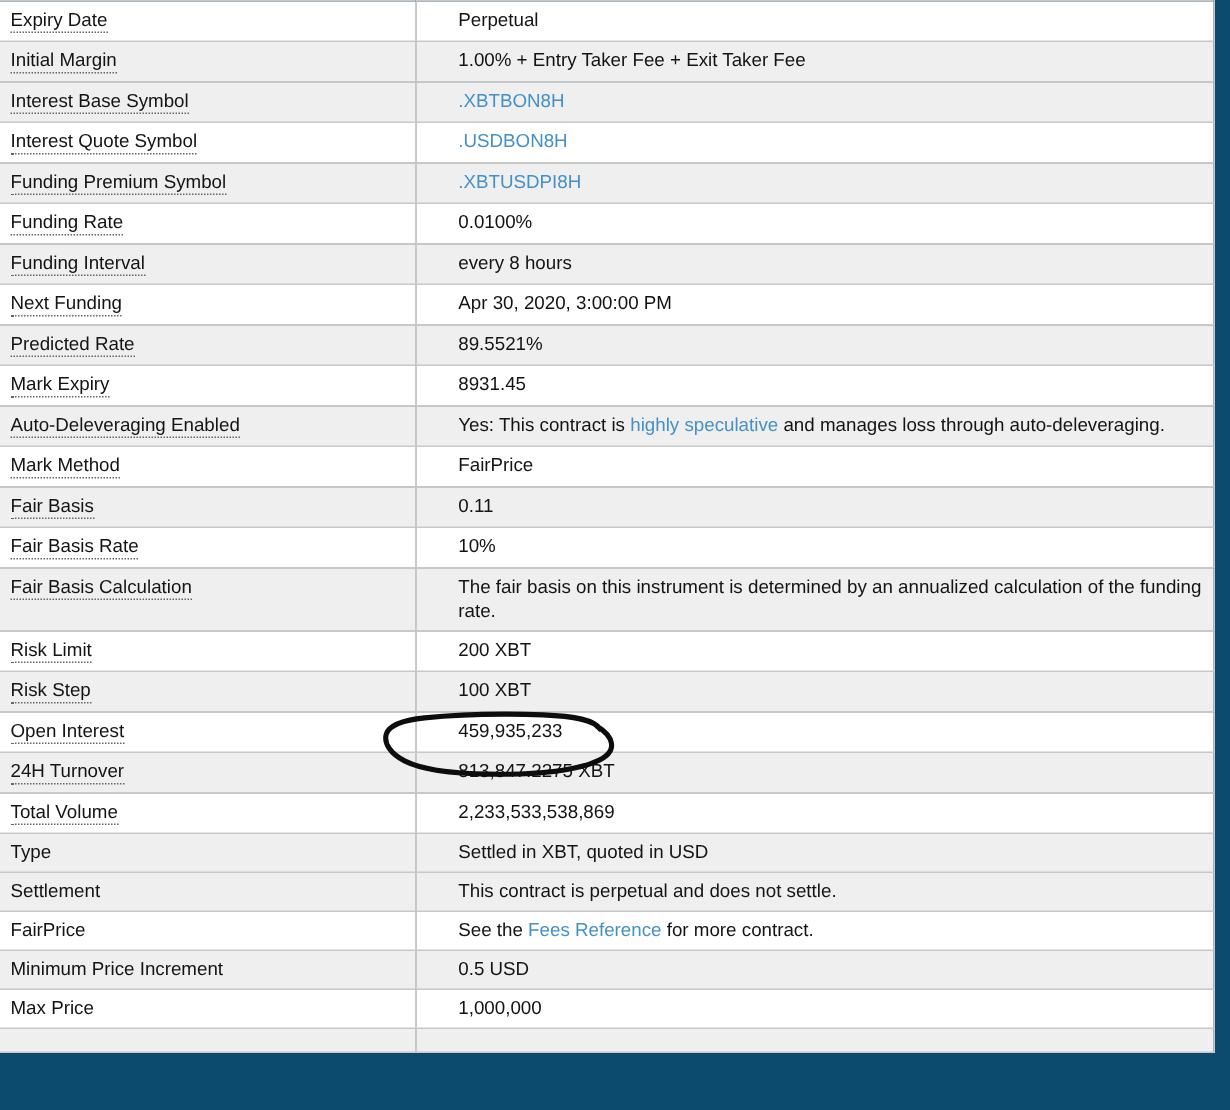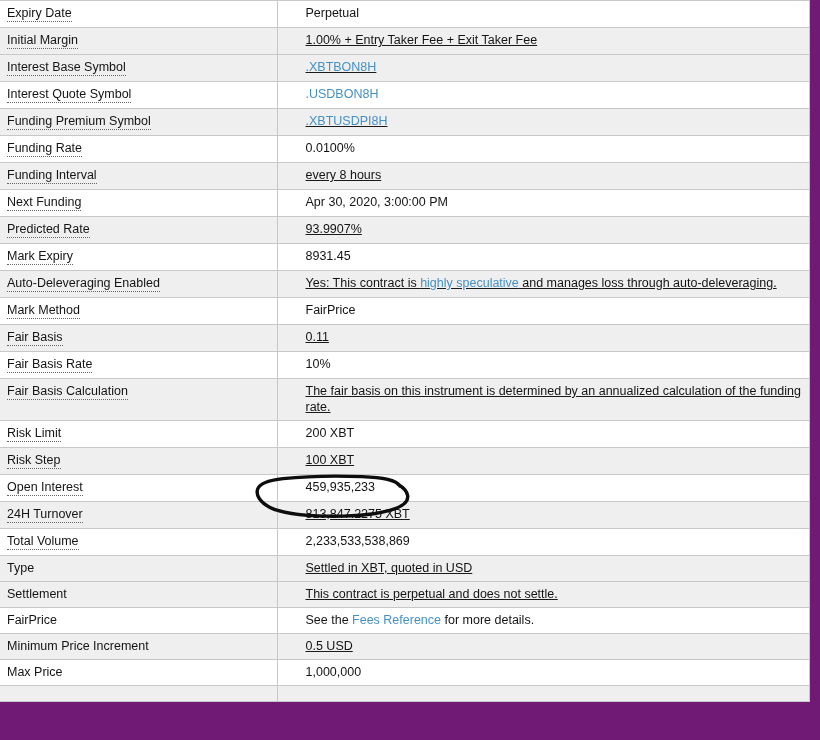--- a/index.html
+++ b/index.html
@@ -14,39 +14,38 @@
     overflow: hidden;
     font-family: "Liberation Sans", sans-serif;
     color: #1a1a1a;
     -webkit-font-smoothing: antialiased;
   }
 
   #page {
     position: relative;
     width: 820px;
     height: 740px;
-    background: #701a75;
+    background: #0c4a6e;
   }
 
   table.spec {
     border-collapse: collapse;
     width: 809px;
     table-layout: fixed;
     border-top: 1px solid #c8c8c8;
   }
 
   table.spec col.c-label { width: 277px; }
   table.spec col.c-value { width: 532px; }
 
   table.spec tr {
     background: #ffffff;
   }
   table.spec tr.alt {
     background: #efefef;
-    text-decoration: underline;
   }
 
   table.spec td {
     border-bottom: 1px solid #c8c8c8;
     padding: 4px 7px 5px 7px;
     font-size: 12.5px;
     line-height: 16px;
     vertical-align: top;
     height: 16px;
     box-sizing: border-box;
@@ -126,21 +125,21 @@
         <tr class="alt">
           <td class="label"><span class="term">Funding Interval</span></td>
           <td class="value"><span>every 8 hours</span></td>
         </tr>
         <tr>
           <td class="label"><span class="term">Next Funding</span></td>
           <td class="value"><span>Apr 30, 2020, 3:00:00 PM</span></td>
         </tr>
         <tr class="alt">
           <td class="label"><span class="term">Predicted Rate</span></td>
-          <td class="value"><span>93.9907%</span></td>
+          <td class="value"><span>89.5521%</span></td>
         </tr>
         <tr>
           <td class="label"><span class="term">Mark Expiry</span></td>
           <td class="value"><span>8931.45</span></td>
         </tr>
         <tr class="alt">
           <td class="label"><span class="term">Auto-Deleveraging Enabled</span></td>
           <td class="value"><span>Yes: This contract is </span><a class="link" href="#">highly speculative</a><span> and manages loss through auto-deleveraging.</span></td>
         </tr>
         <tr>
@@ -182,21 +181,21 @@
         <tr class="alt">
           <td class="label"><span class="term-plain">Type</span></td>
           <td class="value"><span>Settled in XBT, quoted in USD</span></td>
         </tr>
         <tr class="alt">
           <td class="label"><span class="term-plain">Settlement</span></td>
           <td class="value"><span>This contract is perpetual and does not settle.</span></td>
         </tr>
         <tr>
           <td class="label"><span class="term-plain">FairPrice</span></td>
-          <td class="value"><span>See the </span><a class="link" href="#">Fees Reference</a><span> for more details.</span></td>
+          <td class="value"><span>See the </span><a class="link" href="#">Fees Reference</a><span> for more contract.</span></td>
         </tr>
         <tr class="alt">
           <td class="label"><span class="term-plain">Minimum Price Increment</span></td>
           <td class="value"><span>0.5 USD</span></td>
         </tr>
         <tr>
           <td class="label"><span class="term-plain">Max Price</span></td>
           <td class="value"><span>1,000,000</span></td>
         </tr>
         <tr class="alt">

